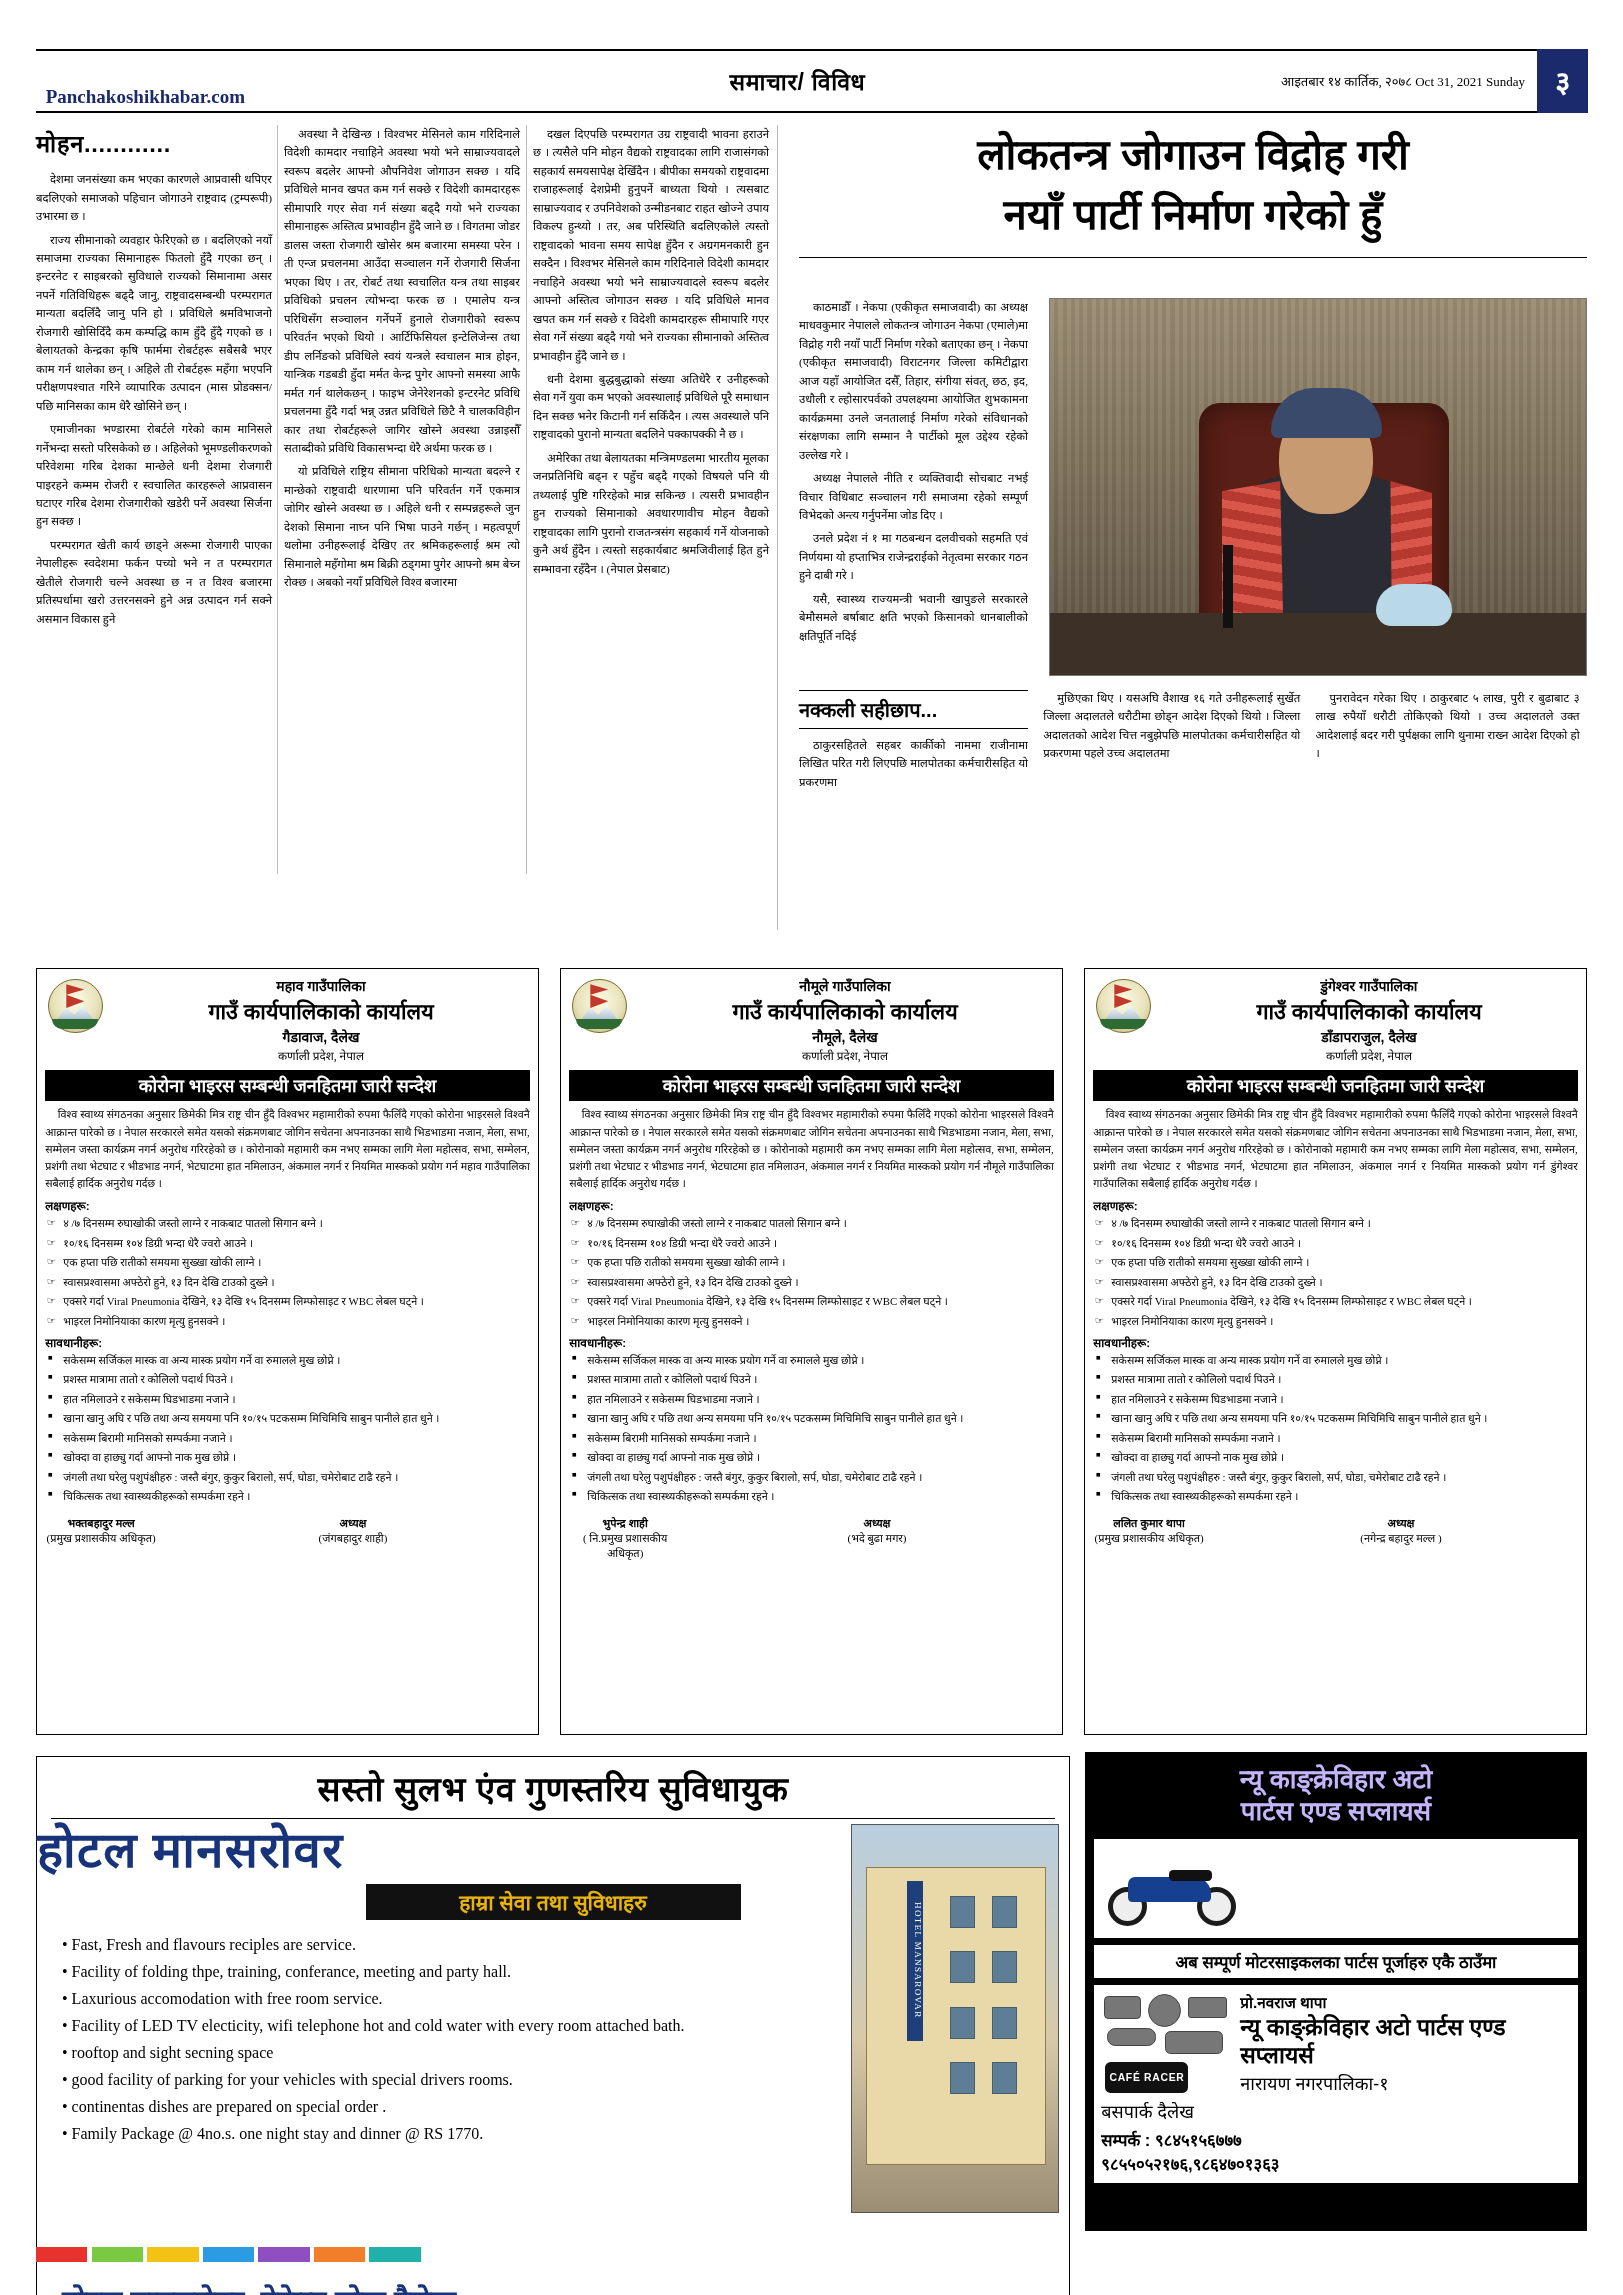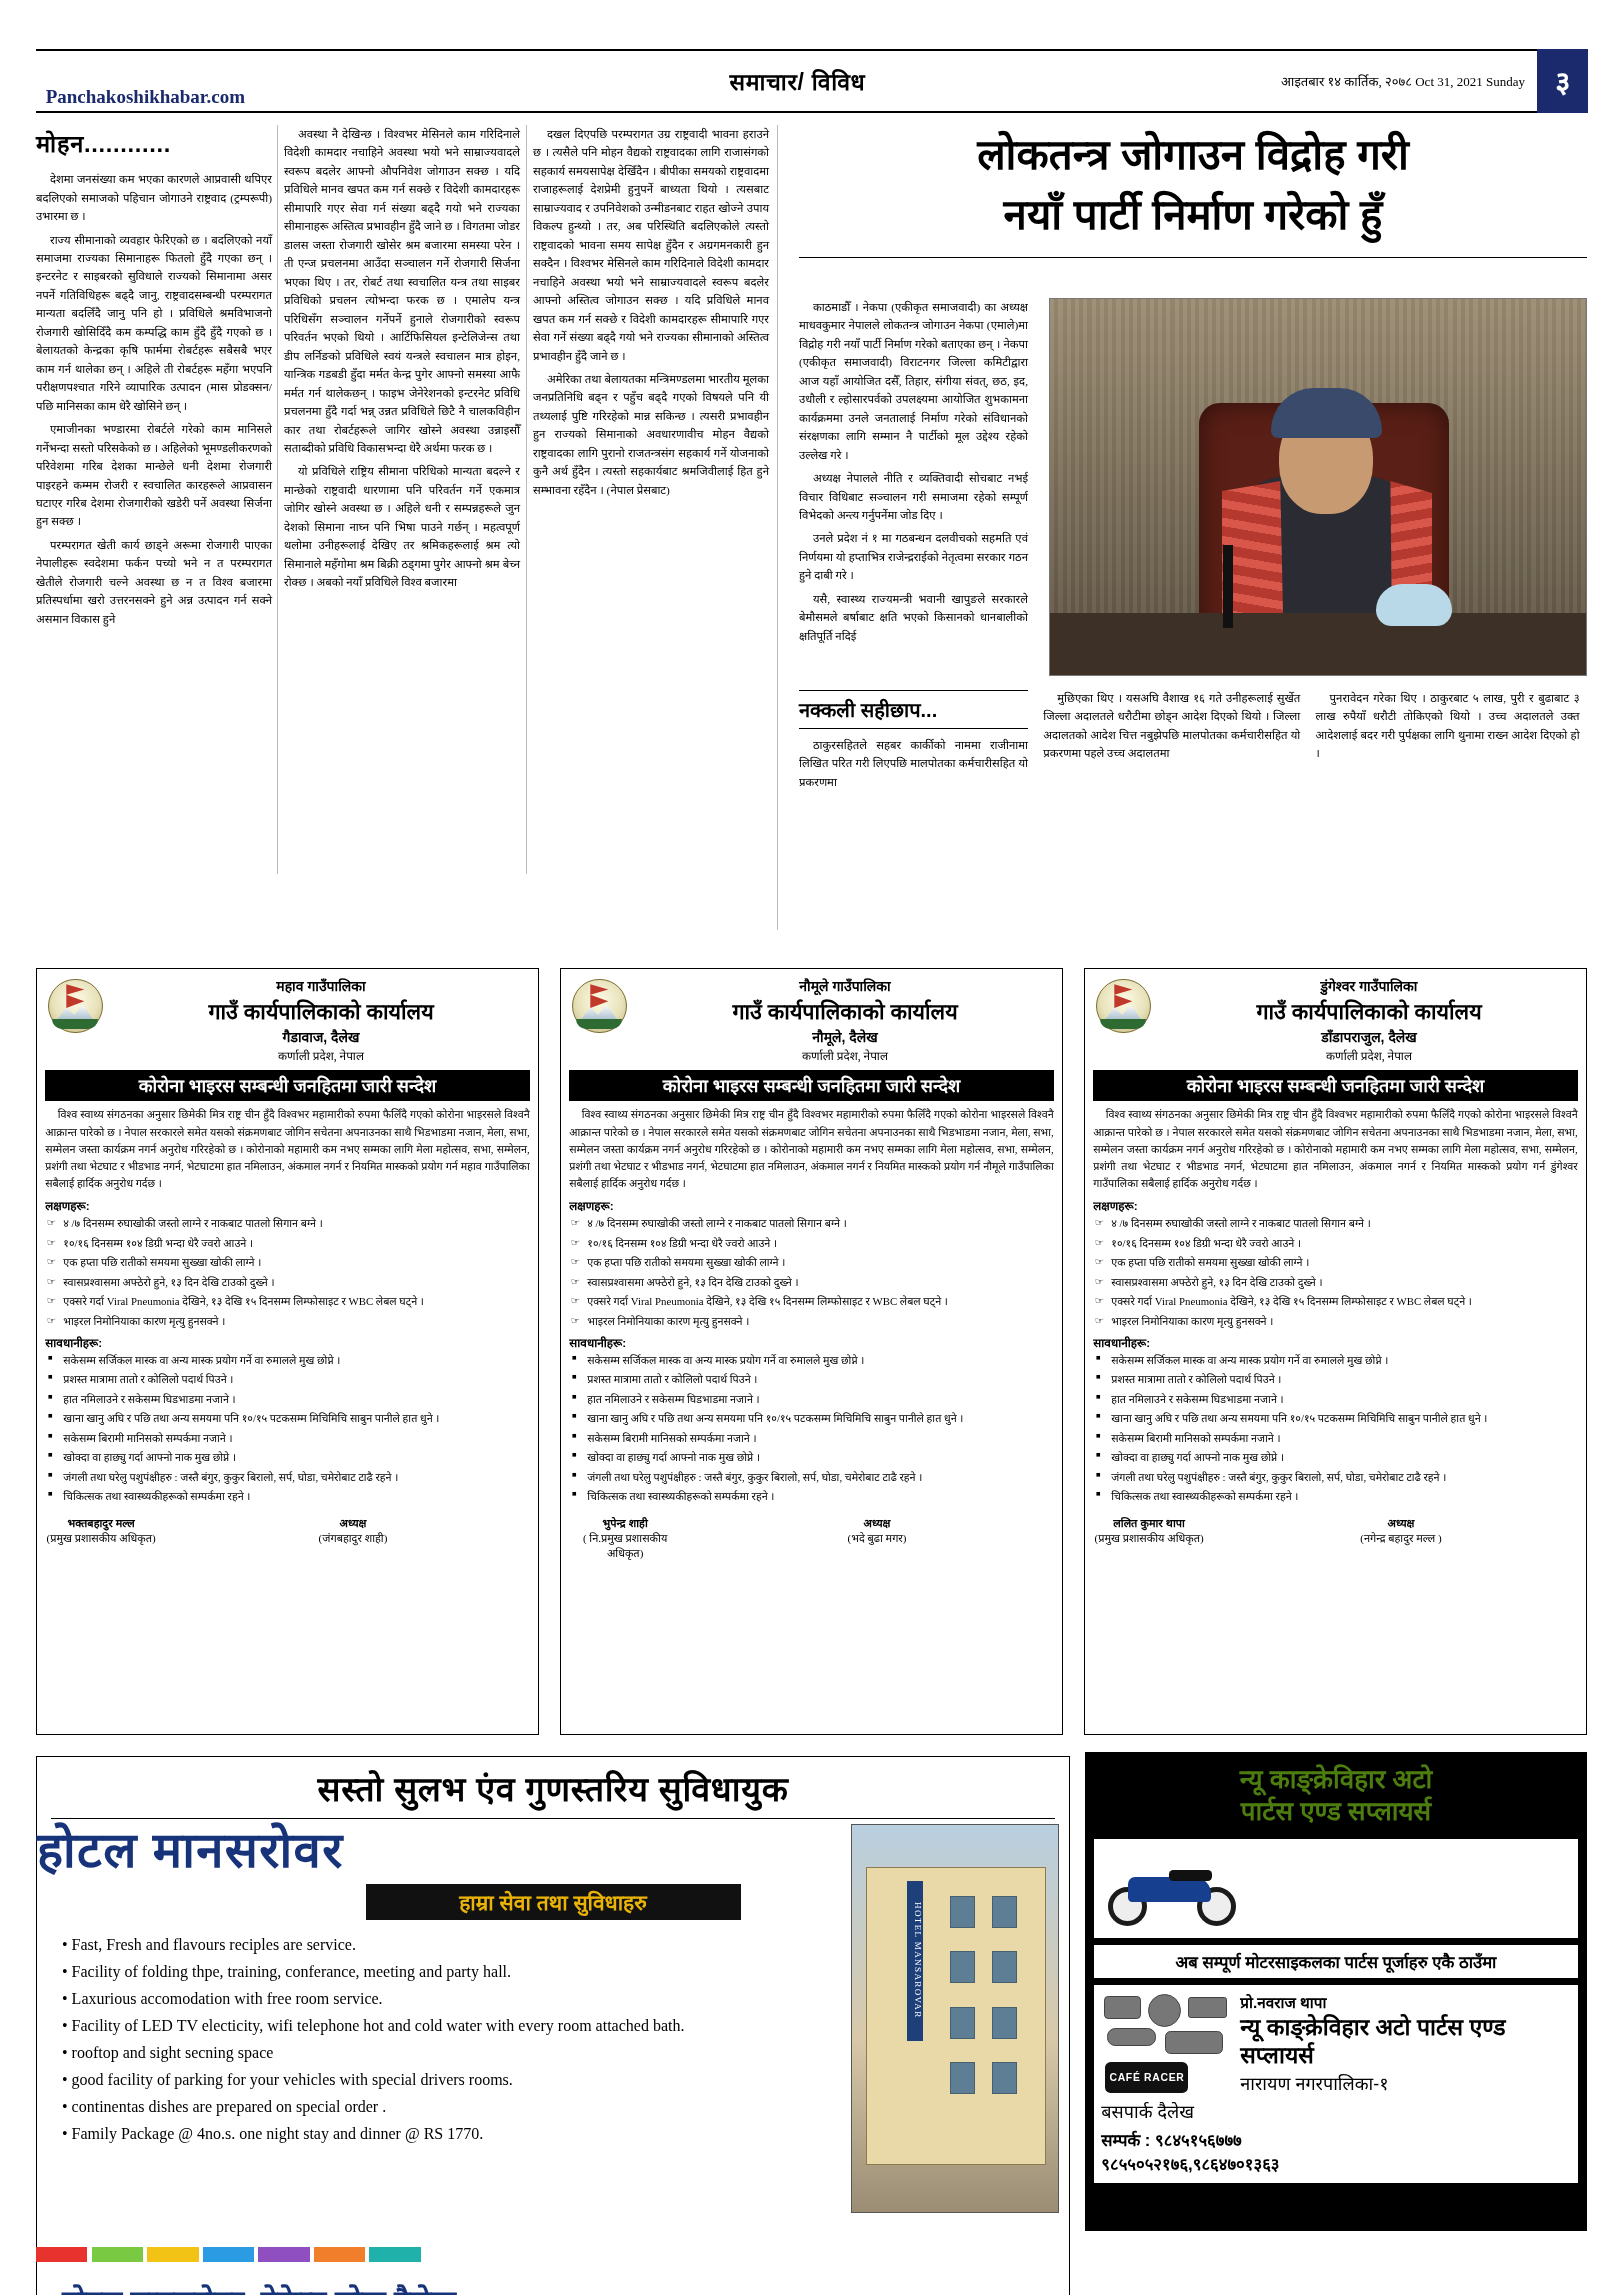--- a/index.html
+++ b/index.html
@@ -177,21 +177,21 @@
   .hotel-photo {
     position:absolute; right:9.7px; top:67px; width:208px; height:389px; border:0.7px solid #555;
     background:linear-gradient(180deg,#b9cfe0 0%, #d8c9a9 55%, #9a8d74 100%); overflow:hidden;
   }
   .hp-bldg { position:absolute; left:14px; top:42px; width:180px; height:298px; background:#e9d9a9; border:0.7px solid #8d7b50; }
   .hp-win { position:absolute; width:25px; height:32px; background:#5d7e94; border:0.7px solid #46606f; }
   .hp-sign { position:absolute; left:40px; top:12.5px; width:15.3px; height:160px; background:#1d3f7a; color:#fff;
     writing-mode:vertical-rl; font-size:9px; text-align:center; letter-spacing:1.4px; }
 
   .ad-r-head {
-    color:#4d7c0f; text-align:center; font-family:"Liberation Sans", sans-serif; font-weight:bold;
+    color:#c4b5fd; text-align:center; font-family:"Liberation Sans", sans-serif; font-weight:bold;
     font-size:26px; line-height:1.25; padding:9.7px 7px 7px;
   }
   .ad-r-white {
     margin:4.2px 8.3px; background:#fff; border:1.4px solid #fff; padding:7px; display:flex; gap:7px;
   }
   .ad-r-msg { font-family:"Liberation Sans", sans-serif; font-weight:bold; font-size:17.3px; line-height:1.45; flex:1; }
   .bike {
     width:139px; height:83px; position:relative; flex:0 0 139px;
   }
   .bk-wheel { position:absolute; bottom:4.2px; width:39px; height:39px; border:5.6px solid #1b1b1b; border-radius:50%; background:#eee; }
@@ -244,20 +244,21 @@
       <p>परम्परागत खेती कार्य छाड्ने अरूमा रोजगारी पाएका नेपालीहरू स्वदेशमा फर्कन पच्यो भने न त परम्परागत खेतीले रोजगारी चल्ने अवस्था छ न त विश्व बजारमा प्रतिस्पर्धामा खरो उत्तरनसक्ने हुने अन्न उत्पादन गर्न सक्ने असमान विकास हुने</p>
     </div>
 
     <div class="col col2">
       <p>अवस्था नै देखिन्छ । विश्वभर मेसिनले काम गरिदिनाले विदेशी कामदार नचाहिने अवस्था भयो भने साम्राज्यवादले स्वरूप बदलेर आफ्नो औपनिवेश जोगाउन सक्छ । यदि प्रविधिले मानव खपत कम गर्न सक्छे र विदेशी कामदारहरू सीमापारि गएर सेवा गर्न संख्या बढ्दै गयो भने राज्यका सीमानाहरू अस्तित्व प्रभावहीन हुँदै जाने छ । विगतमा जोडर डालस जस्ता रोजगारी खोसेर श्रम बजारमा समस्या परेन । ती एन्ज प्रचलनमा आउँदा सञ्चालन गर्ने रोजगारी सिर्जना भएका थिए । तर, रोबर्ट तथा स्वचालित यन्त्र तथा साइबर प्रविधिको प्रचलन त्योभन्दा फरक छ । एमालेप यन्त्र परिधिसँग सञ्चालन गर्नेपर्ने हुनाले रोजगारीको स्वरूप परिवर्तन भएको थियो । आर्टिफिसियल इन्टेलिजेन्स तथा डीप लर्निङको प्रविधिले स्वयं यन्त्रले स्वचालन मात्र होइन, यान्त्रिक गडबडी हुँदा मर्मत केन्द्र पुगेर आफ्नो समस्या आफै मर्मत गर्न थालेकछन् । फाइभ जेनेरेशनको इन्टरनेट प्रविधि प्रचलनमा हुँदै गर्दा भन्न् उन्नत प्रविधिले छिटै नै चालकविहीन कार तथा रोबर्टहरूले जागिर खोस्ने अवस्था उन्नाइसौँ सताब्दीको प्रविधि विकासभन्दा धेरै अर्थमा फरक छ ।</p>
       <p>यो प्रविधिले राष्ट्रिय सीमाना परिधिको मान्यता बदल्ने र मान्छेको राष्ट्रवादी धारणामा पनि परिवर्तन गर्ने एकमात्र जोगिर खोस्ने अवस्था छ । अहिले धनी र सम्पन्नहरूले जुन देशको सिमाना नाघ्न पनि भिषा पाउने गर्छन् । महत्वपूर्ण थलोमा उनीहरूलाई देखिए तर श्रमिकहरूलाई श्रम त्यो सिमानाले महँगोमा श्रम बिक्री ठड्गमा पुगेर आफ्नो श्रम बेच्न रोक्छ । अबको नयाँ प्रविधिले विश्व बजारमा</p>
     </div>
 
     <div class="col col3">
       <p>दखल दिएपछि परम्परागत उग्र राष्ट्रवादी भावना हराउने छ । त्यसैले पनि मोहन वैद्यको राष्ट्रवादका लागि राजासंगको सहकार्य समयसापेक्ष देखिँदैन । बीपीका समयको राष्ट्रवादमा राजाहरूलाई देशप्रेमी हुनुपर्ने बाध्यता थियो । त्यसबाट साम्राज्यवाद र उपनिवेशको उन्मीडनबाट राहत खोज्ने उपाय विकल्प हुन्थ्यो । तर, अब परिस्थिति बदलिएकोले त्यस्तो राष्ट्रवादको भावना समय सापेक्ष हुँदैन र अग्रगमनकारी हुन सक्दैन । विश्वभर मेसिनले काम गरिदिनाले विदेशी कामदार नचाहिने अवस्था भयो भने साम्राज्यवादले स्वरूप बदलेर आफ्नो अस्तित्व जोगाउन सक्छ । यदि प्रविधिले मानव खपत कम गर्न सक्छे र विदेशी कामदारहरू सीमापारि गएर सेवा गर्ने संख्या बढ्दै गयो भने राज्यका सीमानाको अस्तित्व प्रभावहीन हुँदै जाने छ ।</p>
+      <p>धनी देशमा बुद्धबुद्धाको संख्या अतिधेरै र उनीहरूको सेवा गर्ने युवा कम भएको अवस्थालाई प्रविधिले पूरै समाधान दिन सक्छ भनेर किटानी गर्न सकिँदैन । त्यस अवस्थाले पनि राष्ट्रवादको पुरानो मान्यता बदलिने पक्कापक्की नै छ ।</p>
       <p>अमेरिका तथा बेलायतका मन्त्रिमण्डलमा भारतीय मूलका जनप्रतिनिधि बढ्न र पहुँच बढ्दै गएको विषयले पनि यी तथ्यलाई पुष्टि गरिरहेको मान्न सकिन्छ । त्यसरी प्रभावहीन हुन राज्यको सिमानाको अवधारणावीच मोहन वैद्यको राष्ट्रवादका लागि पुरानो राजतन्त्रसंग सहकार्य गर्ने योजनाको कुनै अर्थ हुँदैन । त्यस्तो सहकार्यबाट श्रमजिवीलाई हित हुने सम्भावना रहँदैन । (नेपाल प्रेसबाट)</p>
     </div>
 
     <div class="headline-box">
       <div class="headline">लोकतन्त्र जोगाउन विद्रोह गरी</div>
       <div class="headline" style="margin-top:-9.7px;">नयाँ पार्टी निर्माण गरेको हुँ</div>
       <div class="hr-thin"></div>
     </div>
 
     <div class="lower-right clearfix">

